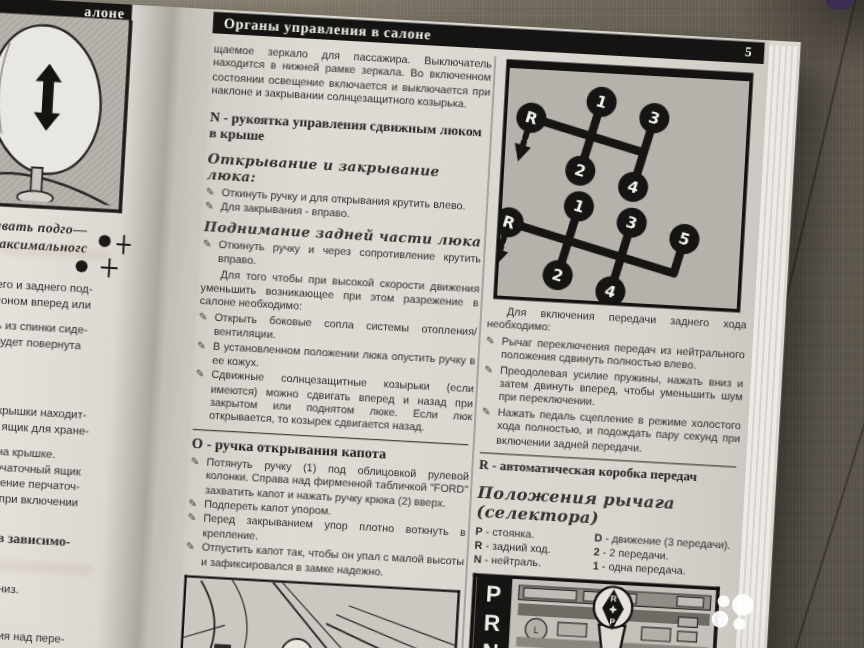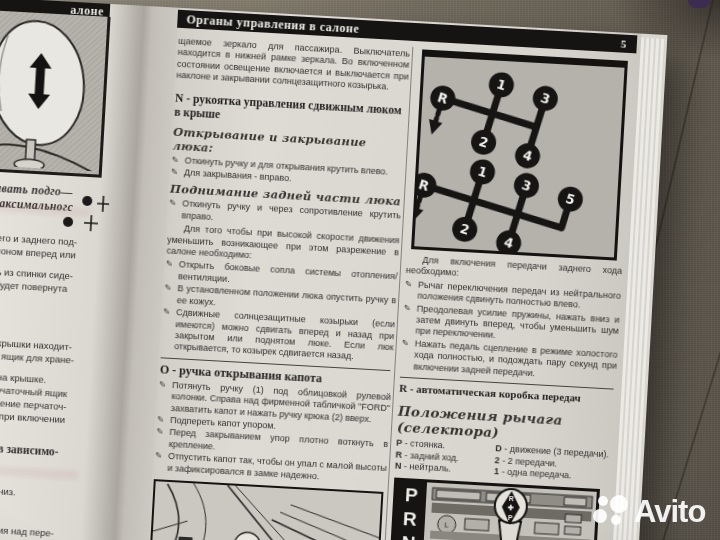--- a/index.html
+++ b/index.html
@@ -315,15 +315,14 @@
 
   <div class="watermark">
     <svg width="42" height="40" viewBox="0 0 42 40">
       <g fill="rgba(255,255,255,0.92)">
         <circle cx="13" cy="9" r="5"></circle>
         <circle cx="29" cy="12" r="9"></circle>
         <circle cx="10" cy="24" r="7"></circle>
         <circle cx="26" cy="28" r="5"></circle>
       </g>
     </svg>
-    <span class="wm-text">Avito</span>
   </div>
 </div>
 
 </body></html>

